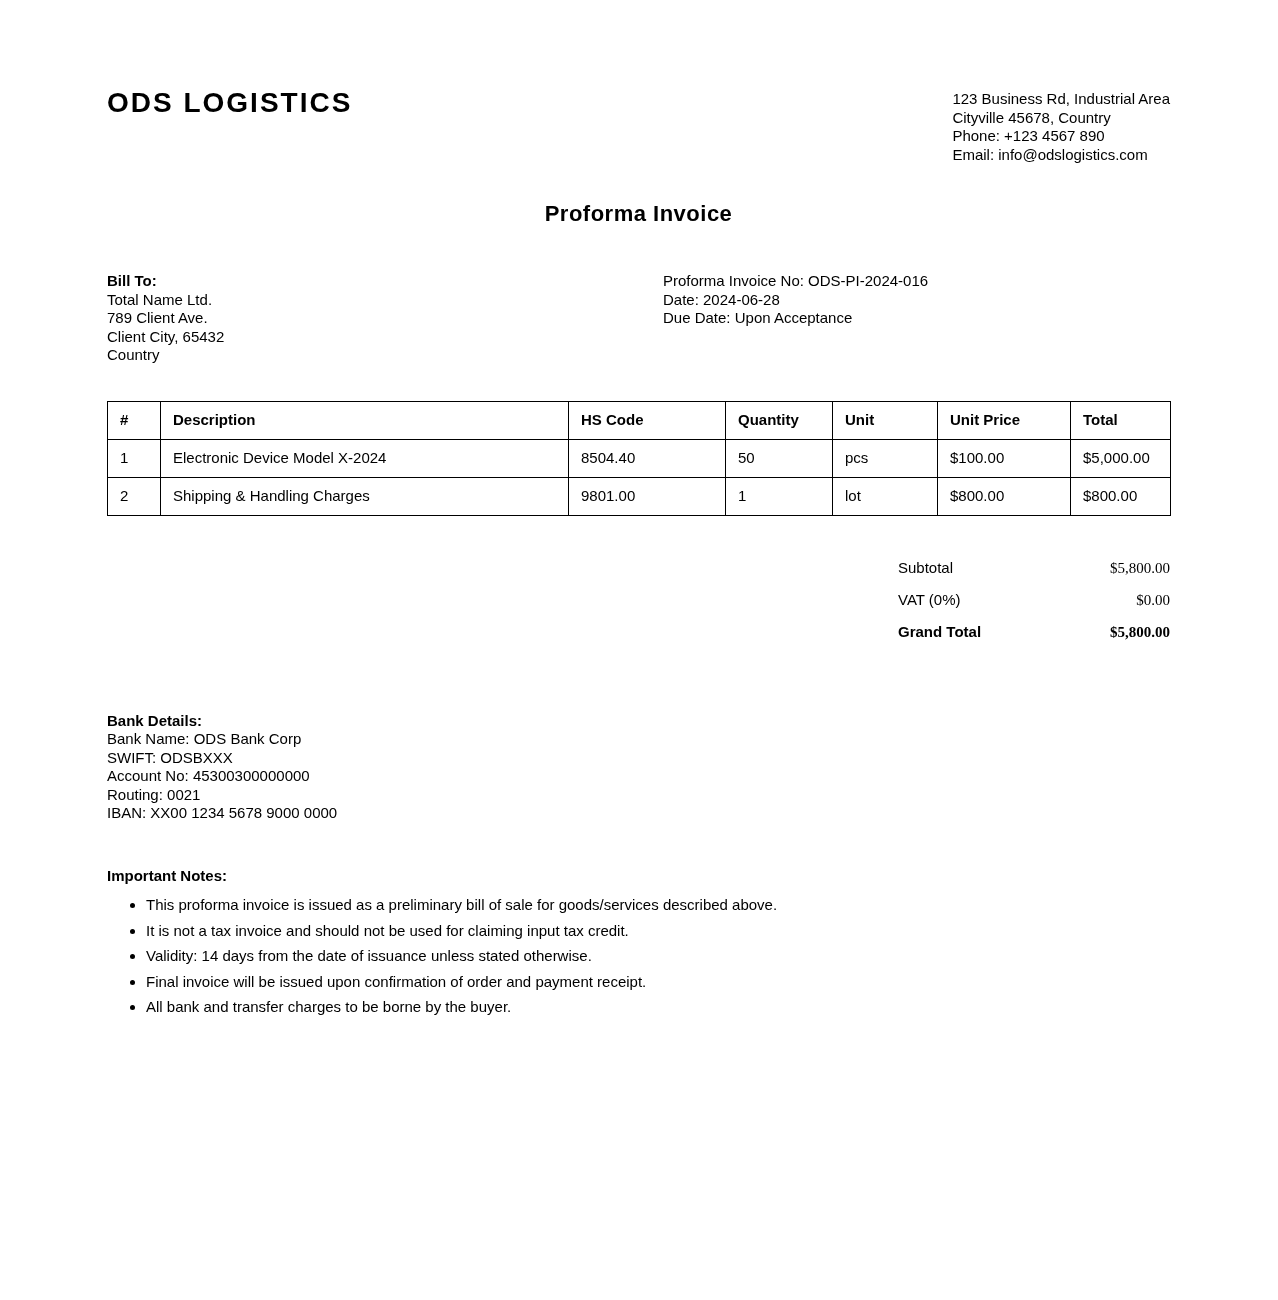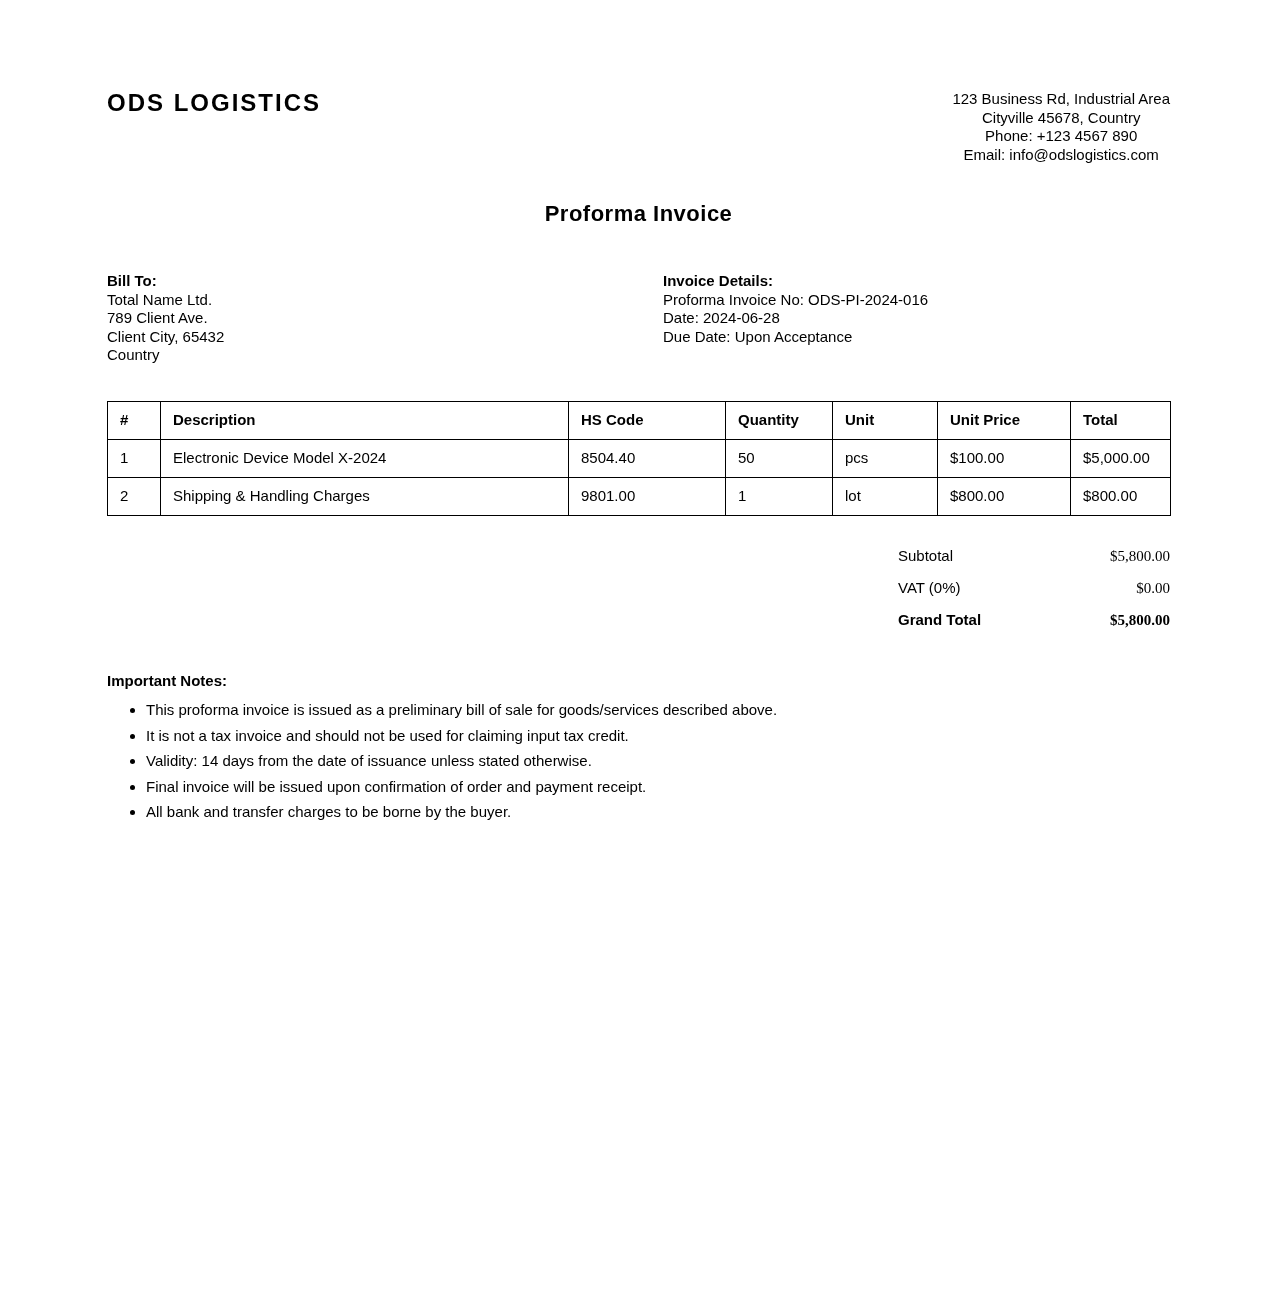--- a/index.html
+++ b/index.html
@@ -18,27 +18,27 @@
     font-size: 15px;
     line-height: 18.5px;
     overflow: hidden;
   }
   .doc-header {
     display: flex;
     justify-content: space-between;
     align-items: flex-start;
   }
   .company-name {
-    font-size: 24px;
+    font-size: 28px;
     font-weight: bold;
     letter-spacing: 2px;
     line-height: 26px;
     white-space: nowrap;
   }
-  .company-address { text-align: center; }
+  .company-address { text-align: left; }
   .doc-title {
     text-align: center;
     font-size: 22px;
     font-weight: bold;
     line-height: 32px;
     margin-top: 34px;
     letter-spacing: 0.5px;
   }
   .parties { display: flex; margin-top: 42px; }
   .bill-to { width: 556px; flex: 0 0 556px; }
@@ -54,21 +54,21 @@
     border: 1px solid #000000;
     text-align: left;
     vertical-align: middle;
     height: 38px;
     padding: 0 6px 0 12px;
     font-size: 15px;
     overflow: hidden;
     white-space: nowrap;
   }
   table.items th { font-weight: bold; }
-  .totals { width: 272px; margin-left: auto; margin-top: 32px; }
+  .totals { width: 272px; margin-left: auto; margin-top: 44px; }
   .totals-row {
     display: flex;
     justify-content: space-between;
     line-height: 16px;
     margin-bottom: 16px;
   }
   .totals-row .t-value { text-align: right; font-family: Liberation Serif, serif; }
   .totals-row.grand { font-weight: bold; }
   .bank { margin-top: 72px; }
   .notes { margin-top: 44px; }
@@ -94,21 +94,20 @@
 
   <section class="parties">
     <div class="bill-to">
       <div class="bold">Bill To:</div>
       <div>Total Name Ltd.</div>
       <div>789 Client Ave.</div>
       <div>Client City, 65432</div>
       <div>Country</div>
     </div>
     <div class="invoice-details">
-      <div class="bold">Invoice Details:</div>
       <div>Proforma Invoice No: ODS-PI-2024-016</div>
       <div>Date: 2024-06-28</div>
       <div>Due Date: Upon Acceptance</div>
     </div>
   </section>
 
   <table class="items">
     <colgroup>
       <col style="width:53px">
       <col style="width:408px">
@@ -159,20 +158,28 @@
     <div class="totals-row">
       <span class="t-label">VAT (0%)</span>
       <span class="t-value">$0.00</span>
     </div>
     <div class="totals-row grand">
       <span class="t-label">Grand Total</span>
       <span class="t-value">$5,800.00</span>
     </div>
   </div>
 
+  <div class="bank">
+    <div class="bold">Bank Details:</div>
+    <div>Bank Name: ODS Bank Corp</div>
+    <div>SWIFT: ODSBXXX</div>
+    <div>Account No: 45300300000000</div>
+    <div>Routing: 0021</div>
+    <div>IBAN: XX00 1234 5678 9000 0000</div>
+  </div>
 
   <div class="notes">
     <div class="bold">Important Notes:</div>
     <ul>
       <li>This proforma invoice is issued as a preliminary bill of sale for goods/services described above.</li>
       <li>It is not a tax invoice and should not be used for claiming input tax credit.</li>
       <li>Validity: 14 days from the date of issuance unless stated otherwise.</li>
       <li>Final invoice will be issued upon confirmation of order and payment receipt.</li>
       <li>All bank and transfer charges to be borne by the buyer.</li>
     </ul>

